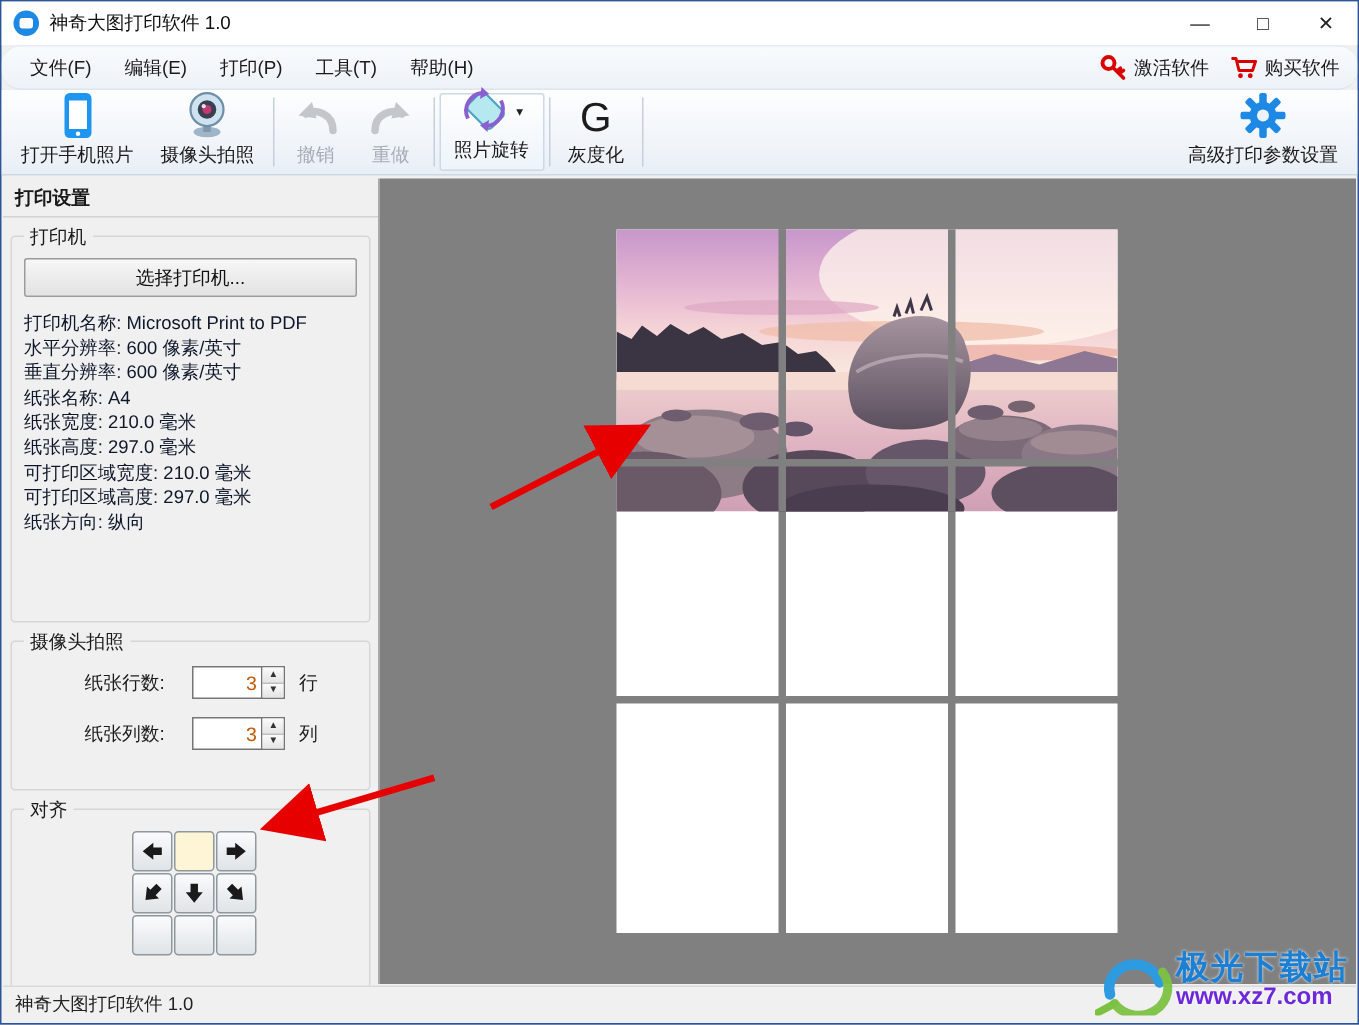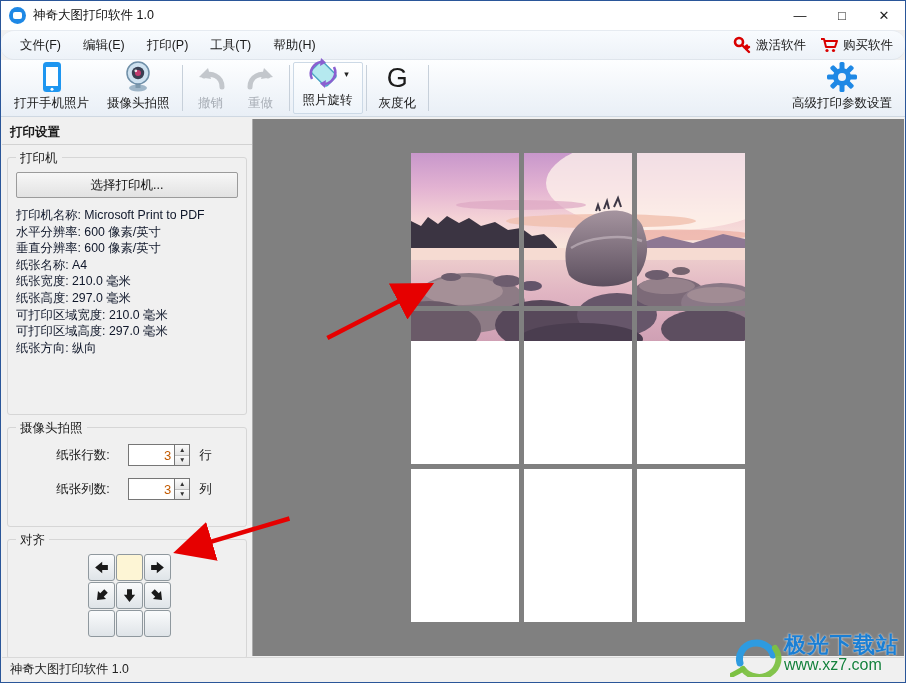--- a/index.html
+++ b/index.html
@@ -81,21 +81,21 @@
   .gm-v2 { left:379px; top:34px; width:5px; height:188px; }
   .gm-h1 { left:158px; top:187px; width:334px; height:5px; }
 
   
   .statusbar { position:absolute; left:1px; right:1px; bottom:1px; height:24px; background:#f0f0f0; border-top:1px solid #d9d9d9; line-height:23px; padding-left:8px; font-size:12.3px; color:#222; }
 
   
   .watermark { position:absolute; right:6px; bottom:2px; display:flex; align-items:center; z-index:60; }
   .wm-text { display:flex; flex-direction:column; line-height:1.05; margin-left:2px; }
   .wm-name { font-size:22px; font-weight:bold; color:#1b7fd4; text-shadow:0 0 2px #ffffff; letter-spacing:1px; }
-  .wm-url { font-size:16px; font-weight:normal; color:#15803d; text-shadow:0 0 2px #ffffff; margin-top:1px; }
+  .wm-url { font-size:16px; font-weight:bold; color:#6d28d9; text-shadow:0 0 2px #ffffff; margin-top:1px; }
 
   
   .anno { position:absolute; inset:0; width:100%; height:100%; z-index:50; pointer-events:none; }
 </style>
 </head>
 <body>
 
 <div class="titlebar">
   <span class="app-icon"></span>
   <span class="app-title">神奇大图打印软件 1.0</span>

